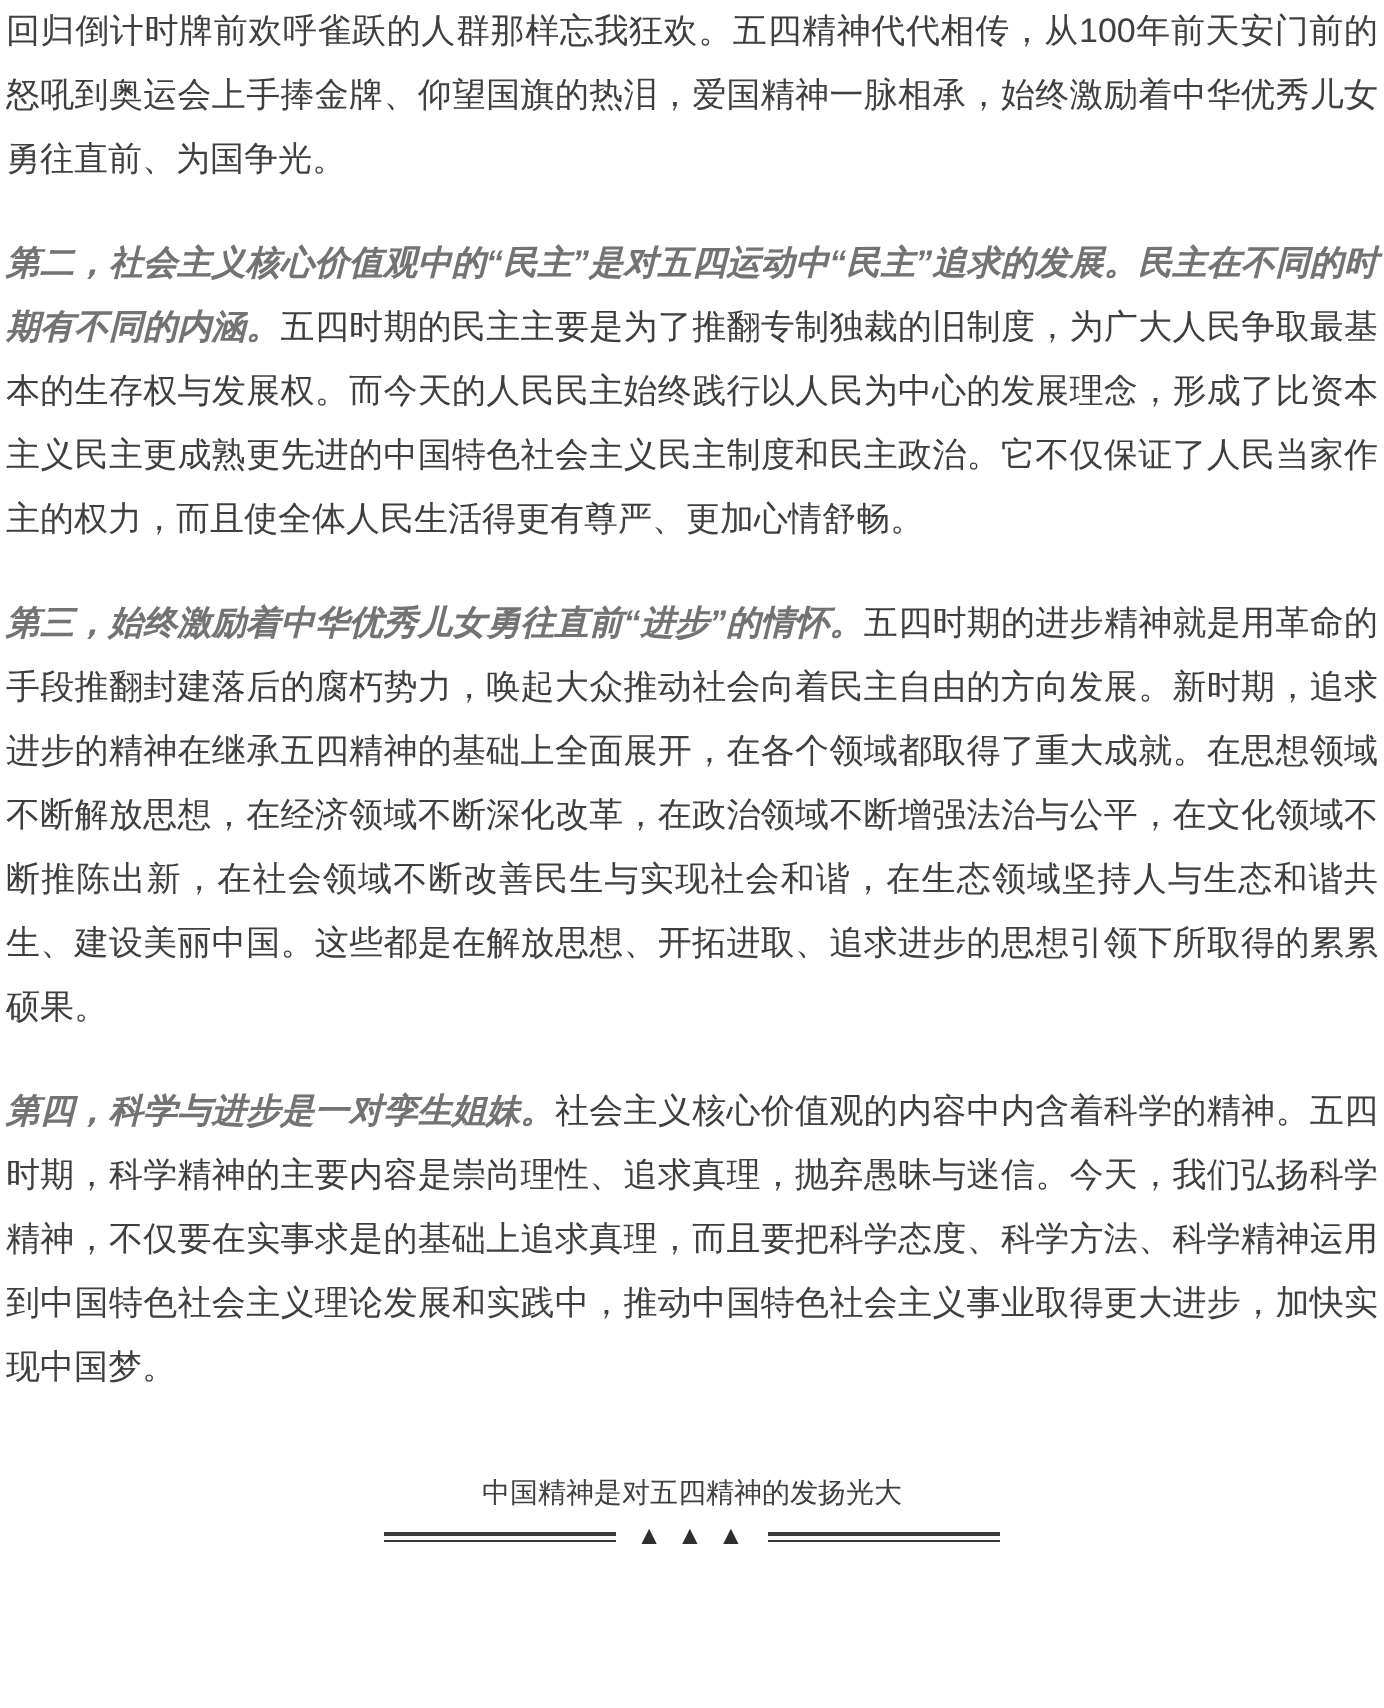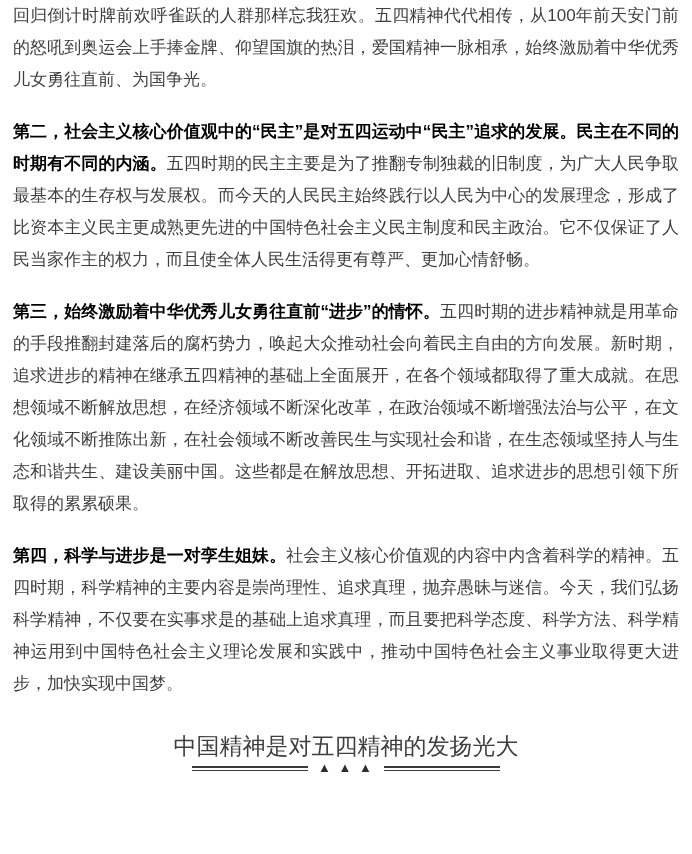--- a/index.html
+++ b/index.html
@@ -5,39 +5,40 @@
   html, body { margin: 0; padding: 0; }
   body {
     width: 692px;
     height: 854px;
     box-sizing: border-box;
     background: #ffffff;
     overflow: hidden;
     font-family: "Liberation Sans", sans-serif;
   }
   .article {
-    padding: 0 13px;
+    padding: 0 3px;
     font-size: 17px;
     line-height: 32px;
     color: #3f3f3f;
     text-align: justify;
   }
   p.para {
     margin: 0 0 20px 0;
   }
   p.para strong {
     font-weight: bold;
-    color: #000000;
+    color: #737373;
+    font-style: italic;
   }
   .section-title {
     text-align: center;
     margin: 30px 0 0 0;
     color: #3f3f3f;
     font-weight: normal;
-    font-size: 23px;
+    font-size: 14px;
     line-height: 32px;
   }
   .divider {
     display: flex;
     align-items: center;
     justify-content: center;
     height: 12px;
     margin: 0 auto;
   }
   .dline {

